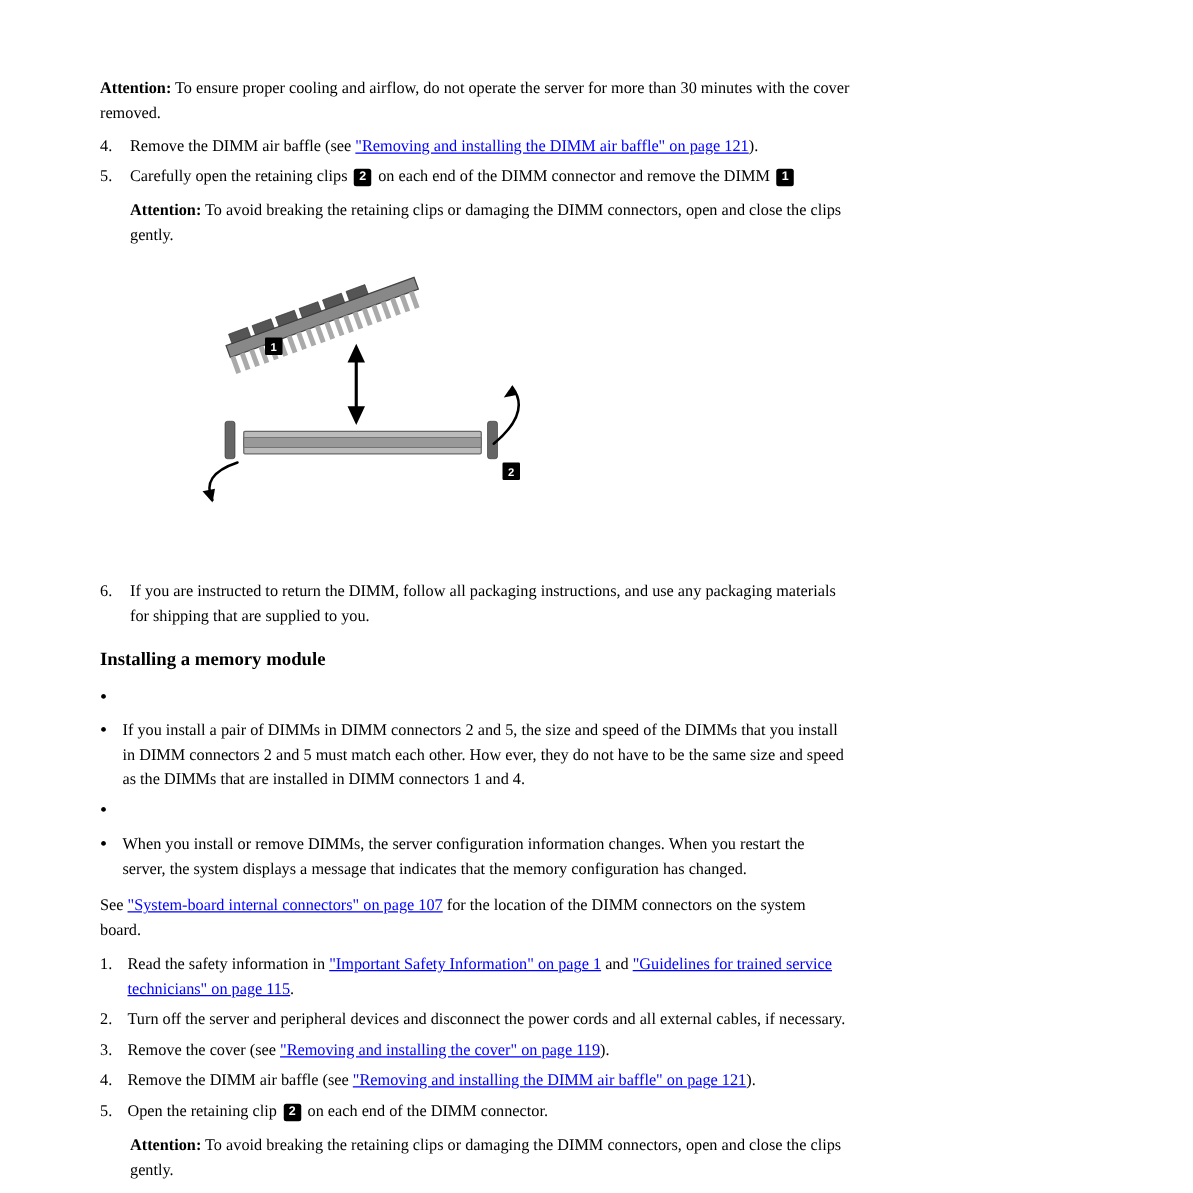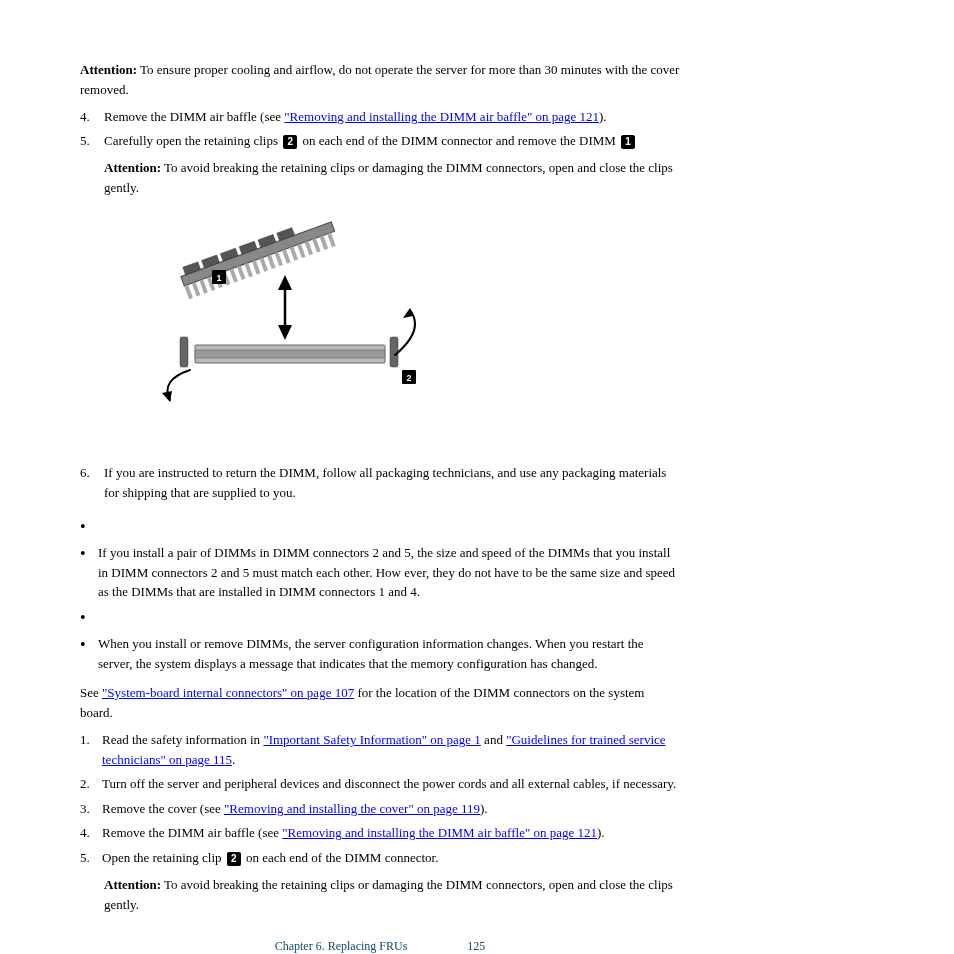--- a/index.html
+++ b/index.html
@@ -228,24 +228,25 @@
       <text x="269" y="166" font-size="9" fill="#fff" text-anchor="middle" font-family="Arial" font-weight="bold">2</text>
 
       <path d="M 50 155 Q 20 165 30 185" stroke="#000" stroke-width="2" fill="none" stroke-linecap="round"></path>
       <polygon points="30,187 22,178 32,176" fill="#000"></polygon>
     </svg>
   </div>
 
   <ol class="step-list" style="margin-bottom: 14px;">
     <li>
       <span class="step-num">6.</span>
-      <span class="step-content">If you are instructed to return the DIMM, follow all packaging technicians, and use any packaging materials for shipping that are supplied to you.</span>
+      <span class="step-content">If you are instructed to return the DIMM, follow all packaging instructions, and use any packaging materials for shipping that are supplied to you.</span>
     </li>
   </ol>
 
+  <div class="section-heading">Installing a memory module</div>
 
   <ul class="bullet-list">
     <li>
       <span class="bullet">•</span>
     </li>
     <li>
       <span class="bullet">•</span>
       <span class="bullet-content">If you install a pair of DIMMs in DIMM connectors 2 and 5, the size and speed of the DIMMs that you install in DIMM connectors 2 and 5 must match each other. How ever, they do not have to be the same size and speed as the DIMMs that are installed in DIMM connectors 1 and 4.</span>
     </li>
     <li>

